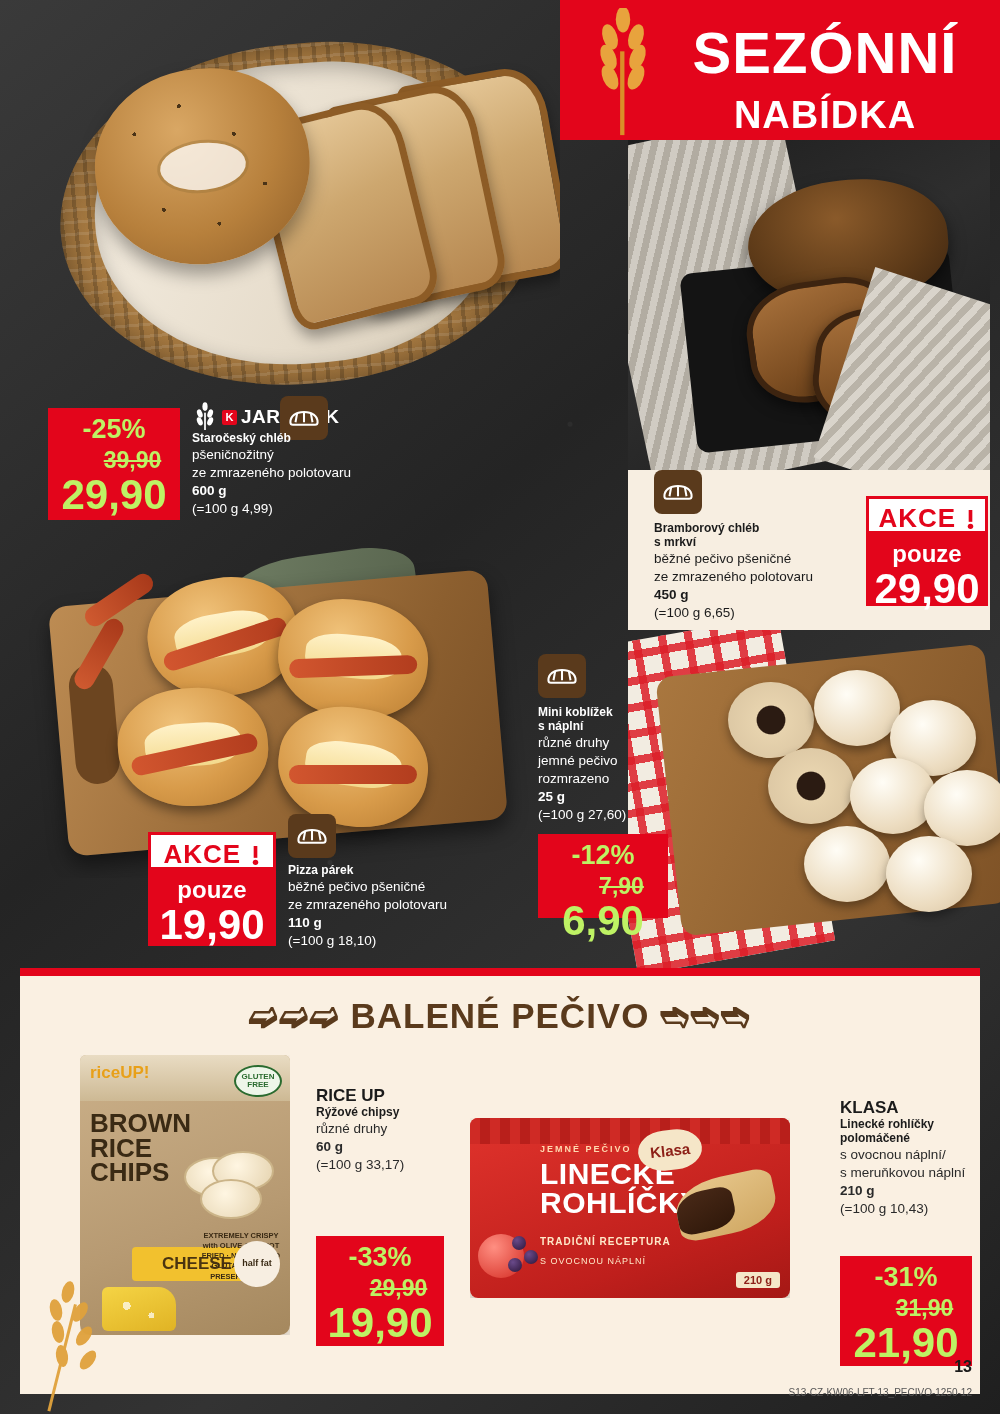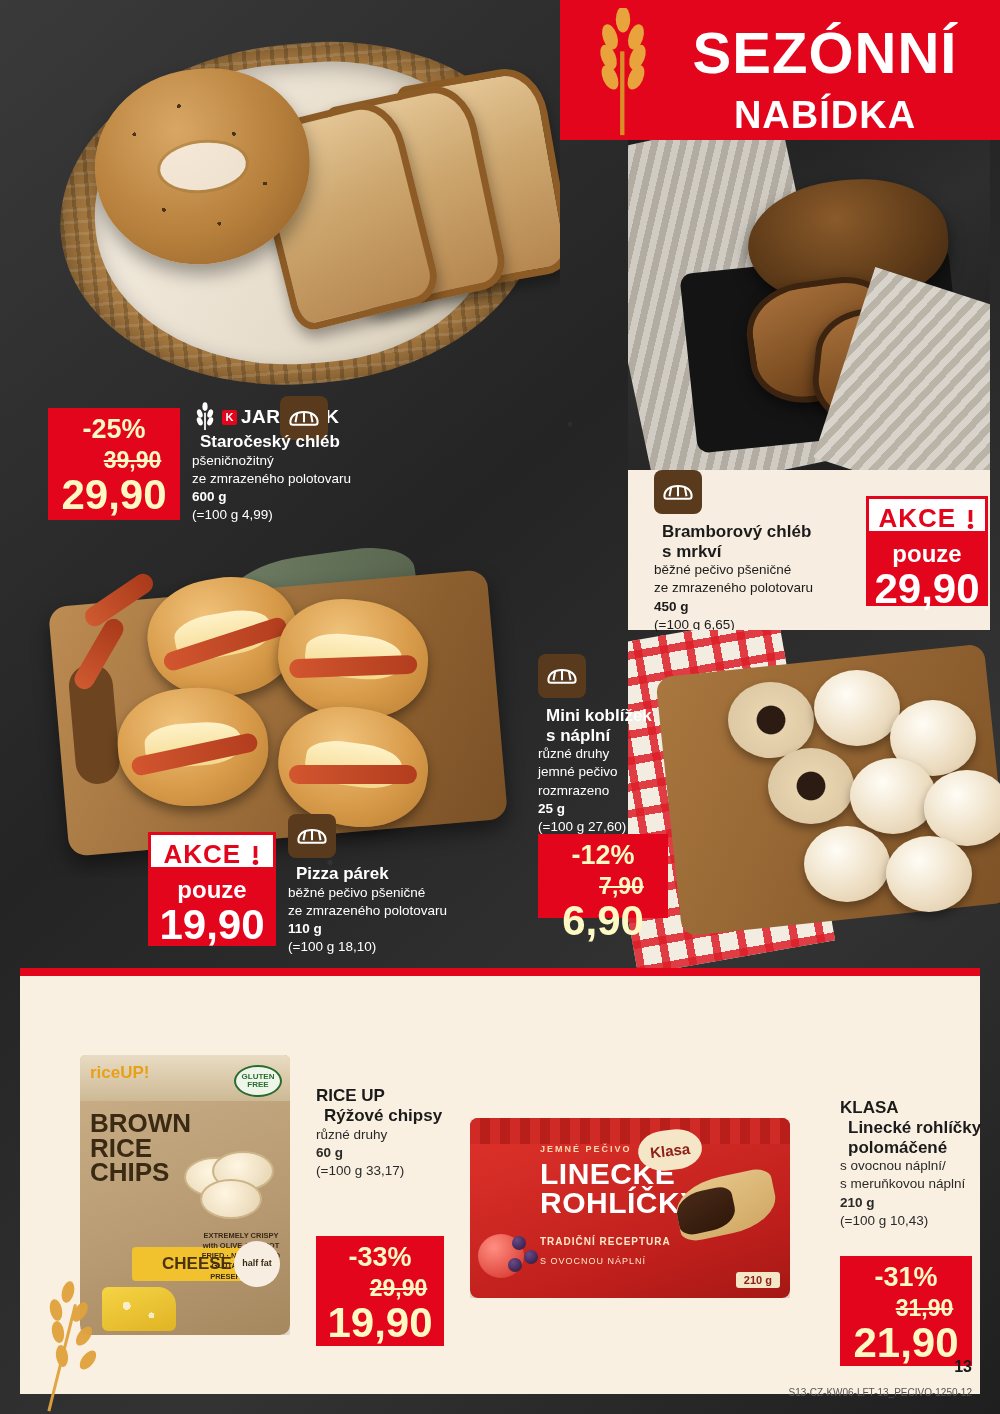--- a/index.html
+++ b/index.html
@@ -233,21 +233,21 @@
   .donut.d2 { left: 186px; top: 40px; }
   .donut.d3 { left: 262px; top: 70px; }
   .donut.d4 { left: 140px; top: 118px; }
   .donut.d5 { left: 222px; top: 128px; }
   .donut.d6 { left: 296px; top: 140px; }
   .donut.d7 { left: 176px; top: 196px; }
   .donut.d8 { left: 258px; top: 206px; }
 
   
   .pricebox {
-    position: absolute; background: #e3051b; color: #fef9c3; text-align: center;
+    position: absolute; background: #e3051b; color: #bef264; text-align: center;
   }
   .discount {
     font-weight: bold; font-size: 27px; line-height: 1; padding-top: 8px;
   }
   .oldprice {
     font-weight: bold; font-size: 23px; line-height: 1;
     text-decoration: line-through; margin-top: 6px; padding-left: 37px;
   }
   .newprice {
     font-weight: bold; font-size: 42px; line-height: 1; margin-top: 2px;
@@ -257,21 +257,21 @@
     border: 3px solid #e3051b; font-weight: bold; text-align: center;
   }
   .akce-box .lbl { font-size: 26px; letter-spacing: 1px; }
   .pouze-box {
     position: absolute; background: #e3051b; color: #fff; text-align: center;
   }
   .pouze-box .pz { font-size: 24px; font-weight: bold; padding-top: 6px; }
   .pouze-box .pv { font-size: 42px; font-weight: bold; line-height: 1; }
 
   .prod-title {
-    font-weight: bold; font-size: 17px; color: #1b1b1b; line-height: 1.15; margin-left: 8px;
+    font-weight: bold; font-size: 12px; color: #1b1b1b; line-height: 1.15;
   }
   .prod-desc { font-size: 13.5px; color: #2a2a2a; line-height: 1.35; }
   .onwhite .prod-title, .onwhite .prod-desc { color: #1b1b1b; }
   .ondark .prod-title, .ondark .prod-desc { color: #ffffff; }
 
   .icon-badge {
     position: absolute; width: 48px; height: 44px; background: #5a3a1c;
     border-radius: 8px; display: flex; align-items: center; justify-content: center;
   }
   .icon-badge svg { width: 34px; height: 26px; }
@@ -648,20 +648,25 @@
   </div>
 
   <div class="pricebox" style="left:538px; top:834px; width:130px; height:84px;">
     <div class="discount">-12%</div>
     <div class="oldprice">7,90</div>
     <div class="newprice">6,90</div>
   </div>
 
   <div class="section">
     <div class="section-topbar"></div>
+    <div class="section-title">
+      <span class="chev">➫➫➫</span>
+      <span>BALENÉ PEČIVO</span>
+      <span class="chev">➬➬➬</span>
+    </div>
   </div>
 
   <div class="photo pack-photo-rice">
     <div class="rice-bag">
       <div class="rice-top"></div>
       <div class="rice-logo">
         <span>rice</span><span>UP!</span>
       </div>
       <div class="gluten-free">GLUTEN FREE</div>
       <div class="rice-name">BROWN RICE CHIPS</div>

